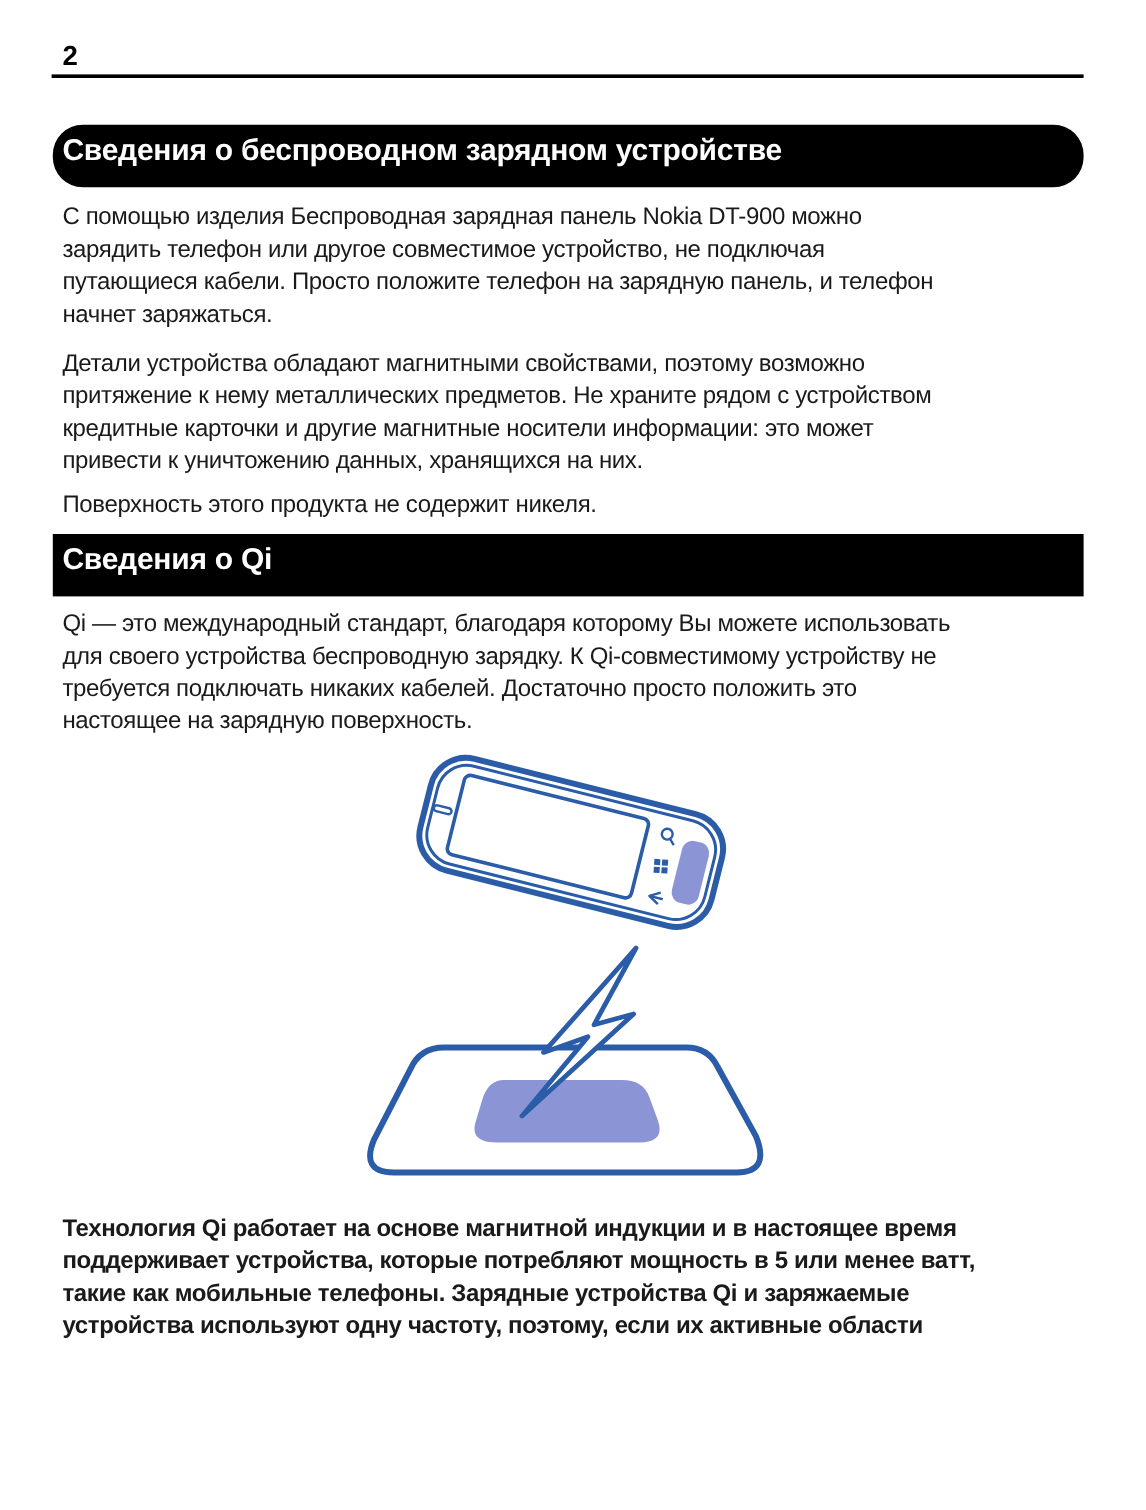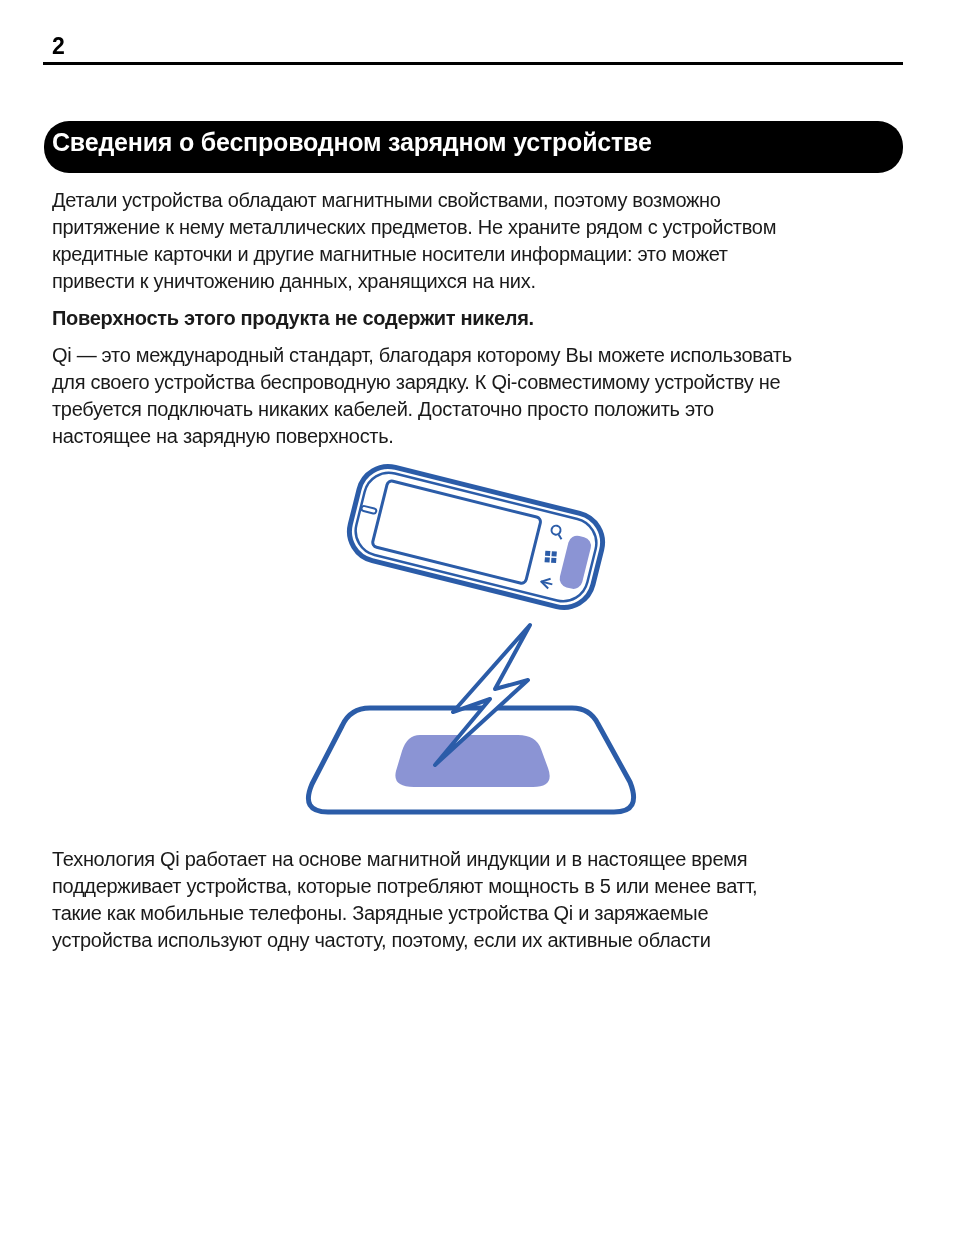--- a/index.html
+++ b/index.html
@@ -25,67 +25,74 @@
     width:860px;height:0;
     border-top:3px solid #000;
   }
   .section-bar{
     margin-left:-8px;
     width:859px;height:52px;
     background:#000;
     box-sizing:border-box;
     padding:6px 10px 0 8px;
   }
-  .section-bar.first{margin-top:56px;border-radius:25px;}
+  .section-bar.first{margin-top:39px;border-radius:25px;}
   .section-bar.second{margin-top:10px;}
   .section-bar .heading{
     color:#fff;
     font-size:25px;
     font-weight:bold;
     line-height:1.2;
     letter-spacing:-0.2px;
   }
   .para{
     margin:0;
     max-width:866px;
     font-size:20px;
     line-height:27px;
     letter-spacing:-0.3px;
     white-space:pre-line;
   }
   .para.p1{margin-top:12px;}
   .para.p2{margin-top:14px;}
-  .para.p3{margin-top:10px;font-weight:bold;}
+  .para.p3{margin-top:10px;}
   .para.p4{margin-top:14px;}
   .para.p5{margin-top:10px;}
-  .para.p6{margin-top:24px;}
+  .para.p6{margin-top:24px;font-weight:bold;}
   .figure{
     width:500px;
     margin:-8px auto 0 auto;
   }
   .figure svg{display:block;}
 </style>
 </head>
 <body>
 
 <div class="page">
   <div class="content">
     <div class="page-number">2</div>
     <div class="rule"></div>
 
     <div class="section-bar first">
       <span class="heading">Сведения о беспроводном зарядном устройстве</span>
     </div>
 
+    <p class="para p1">С помощью изделия Беспроводная зарядная панель Nokia DT-900 можно
+зарядить телефон или другое совместимое устройство, не подключая
+путающиеся кабели. Просто положите телефон на зарядную панель, и телефон
+начнет заряжаться.</p>
     <p class="para p2">Детали устройства обладают магнитными свойствами, поэтому возможно
 притяжение к нему металлических предметов. Не храните рядом с устройством
 кредитные карточки и другие магнитные носители информации: это может
 привести к уничтожению данных, хранящихся на них.</p>
     <p class="para p3">Поверхность этого продукта не содержит никеля.</p>
 
+    <div class="section-bar second">
+      <span class="heading">Сведения о Qi</span>
+    </div>
 
     <p class="para p5">Qi — это международный стандарт, благодаря которому Вы можете использовать
 для своего устройства беспроводную зарядку. К Qi-совместимому устройству не
 требуется подключать никаких кабелей. Достаточно просто положить это
 настоящее на зарядную поверхность.</p>
   </div>
 
   <div class="figure">
     <svg width="500" height="380" viewBox="0 0 500 380" xmlns="http://www.w3.org/2000/svg">
 

